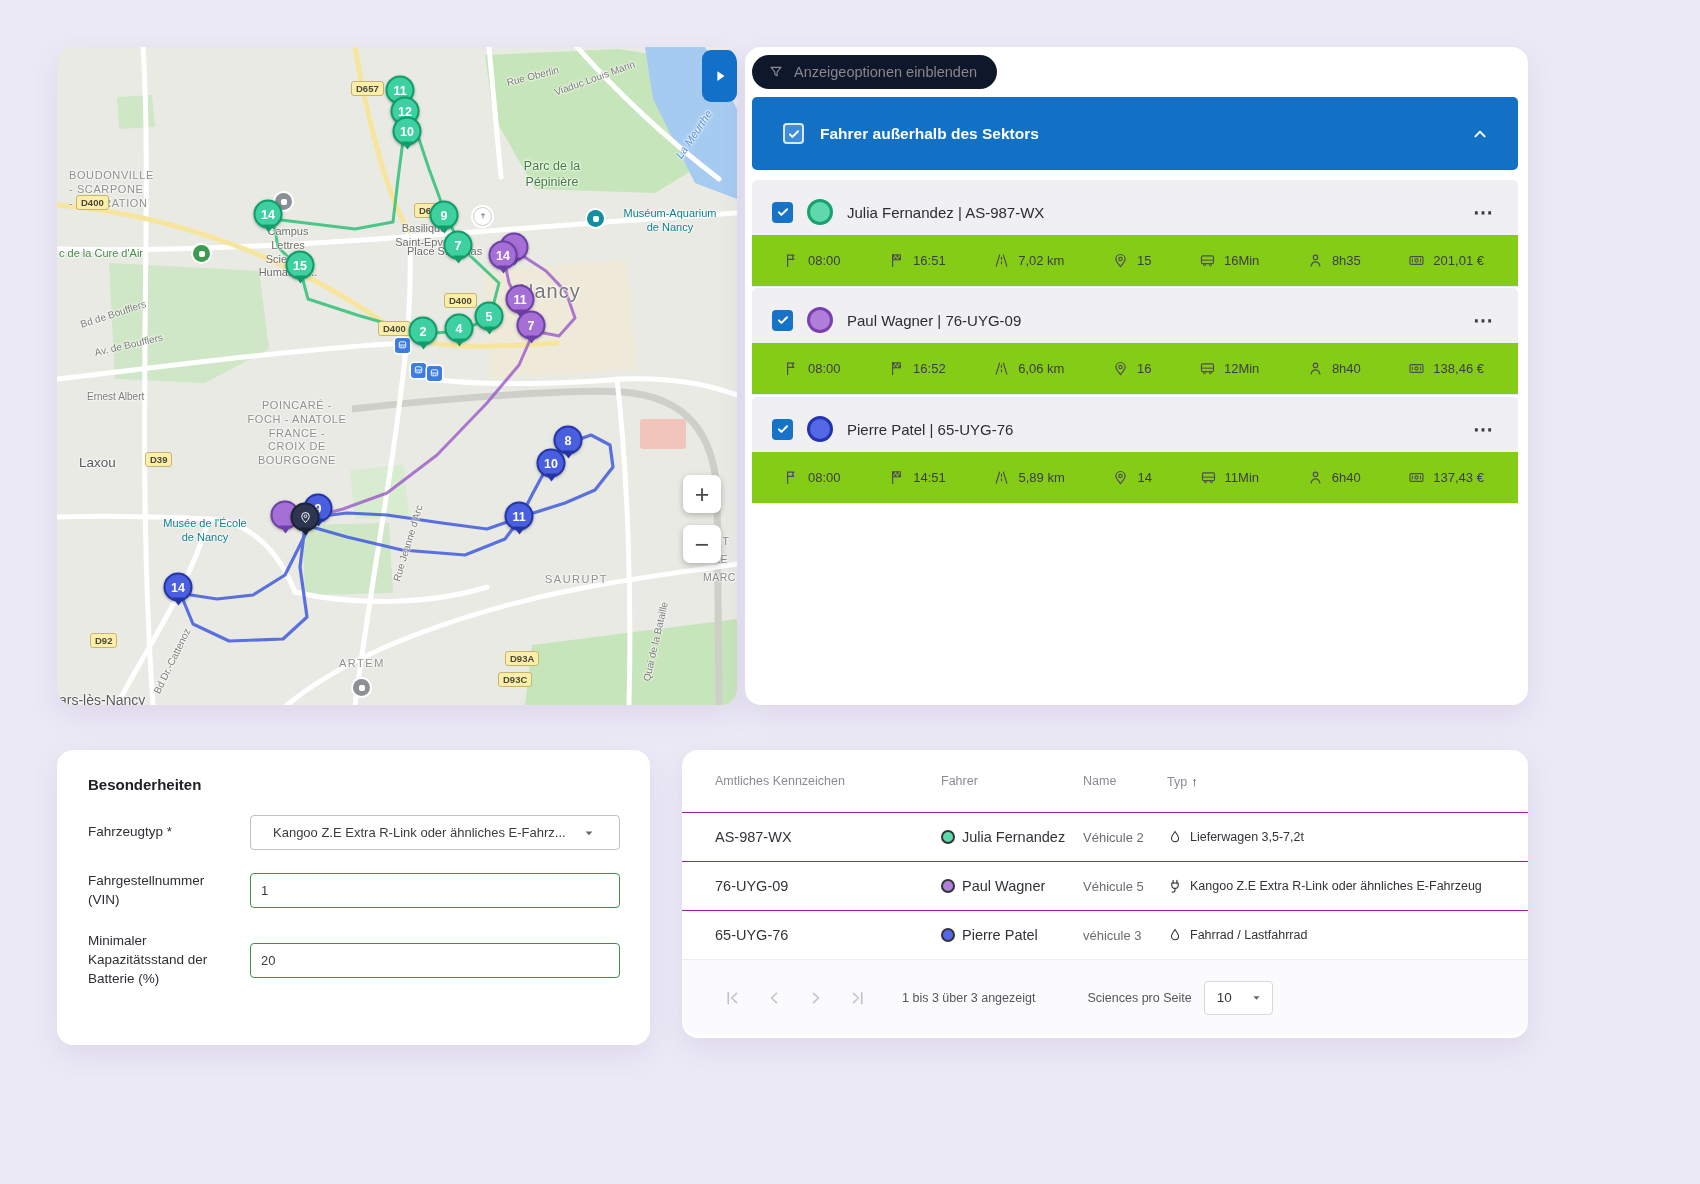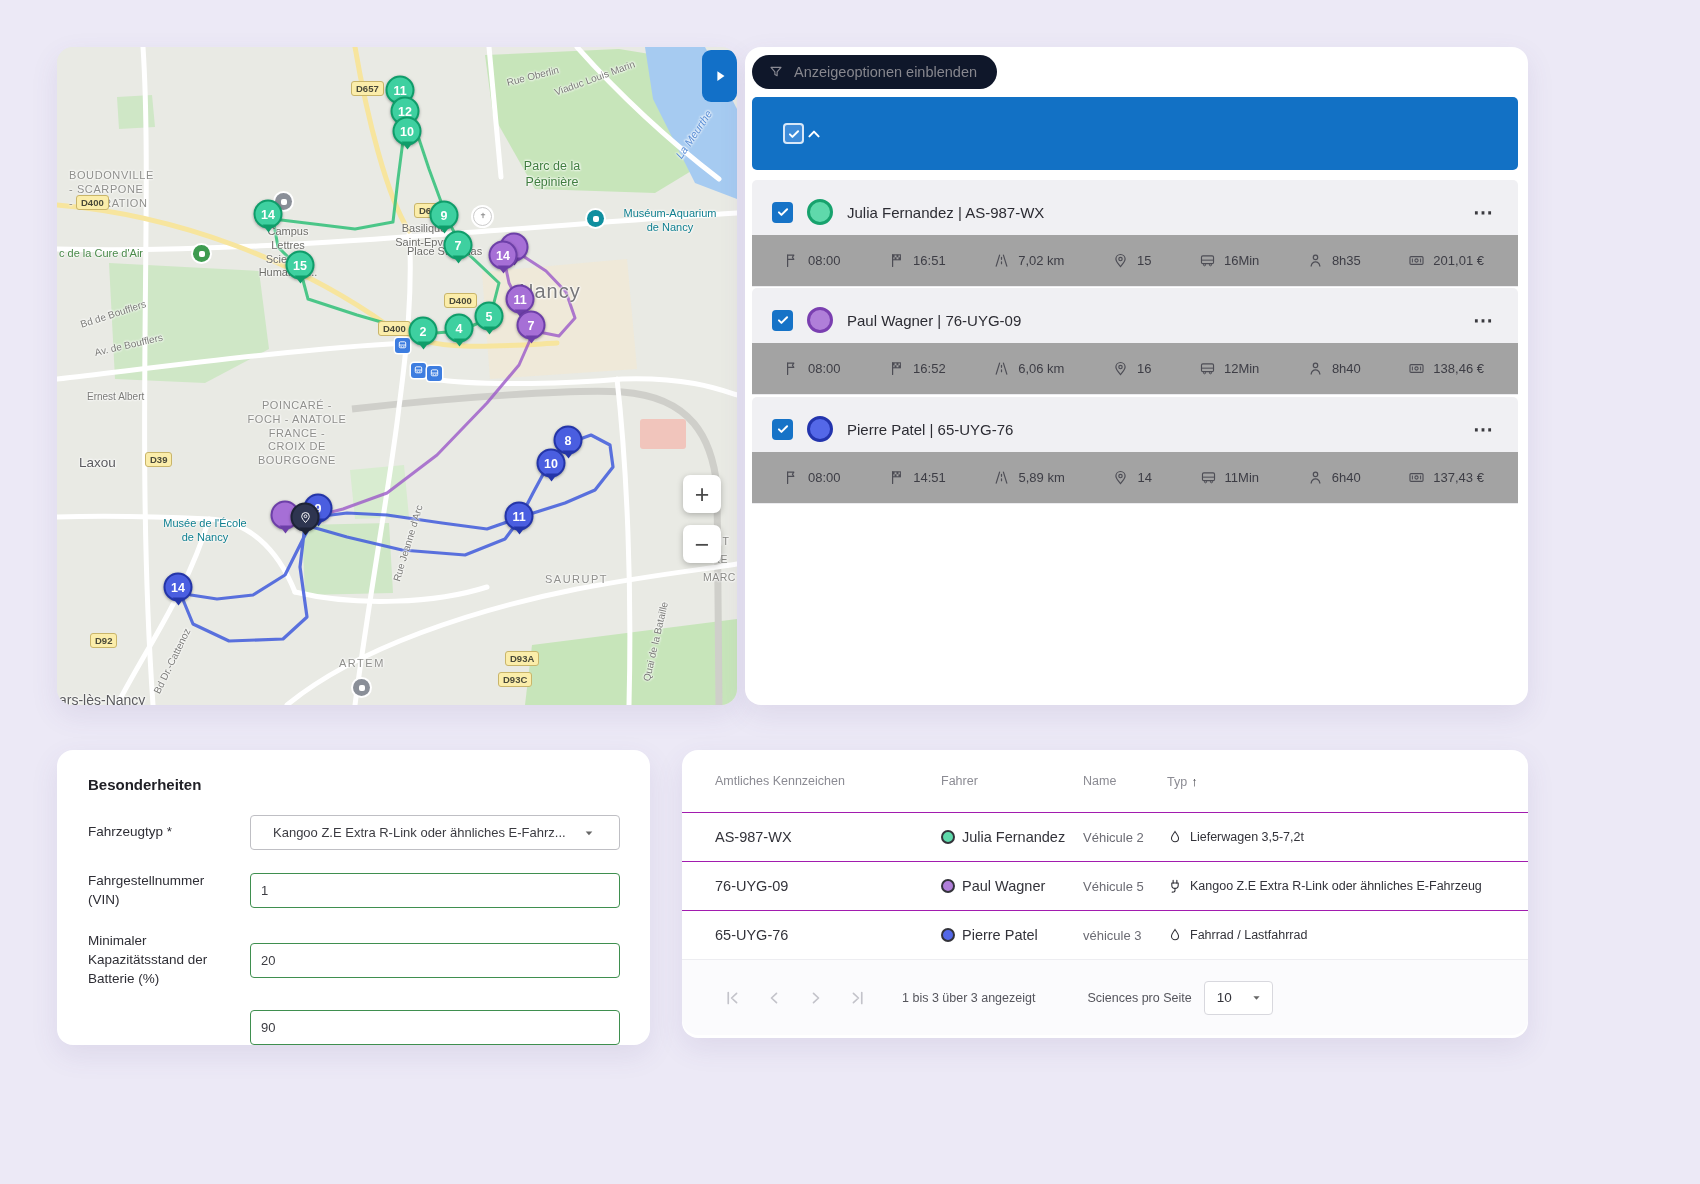--- a/index.html
+++ b/index.html
@@ -57,21 +57,21 @@
   .cbx.header{background:#3f8cd9;box-shadow:inset 0 0 0 2px rgba(255,255,255,.8);}
   .driver{position:absolute;left:7px;width:766px;}
   .driver-head{height:46px;background:#f0f0f3;border-radius:5px 5px 0 0;display:flex;align-items:center;
        padding:9px 24px 0 20px;gap:14px;cursor:pointer;}
   .avatar{width:26px;height:26px;border-radius:50%;border:3px solid;box-sizing:border-box;flex:none;}
   .c-green{background:#5fd9ab;border-color:#17a26d;}
   .c-purple{background:#b07fd9;border-color:#7a3fb0;}
   .c-blue{background:#5468e8;border-color:#2334ad;}
   .driver-name{font-size:15px;color:#2c2c33;flex:1;}
   .dots{font-size:20px;color:#3a3a3f;font-weight:bold;letter-spacing:1px;cursor:pointer;line-height:10px;}
-  .driver-stats{height:51px;background:#a3a3a3;border-bottom:1px solid #ebebee;display:flex;align-items:center;
+  .driver-stats{height:51px;background:#84cc16;border-bottom:1px solid #ebebee;display:flex;align-items:center;
        justify-content:space-between;padding:0 34px 0 31px;}
   .stat{display:flex;align-items:center;gap:8px;color:#3d3d45;font-size:13px;}
   .stat .ic{width:17px;height:17px;color:#4d4d55;}
   
   .left-card{left:57px;top:750px;width:593px;height:295px;}
   .lc-title{margin:26px 0 22px 31px;font-size:15px;font-weight:bold;color:#202026;}
   .field{display:flex;align-items:center;margin:0 30px 22px 31px;}
   .field label{flex:0 0 162px;font-size:13.5px;color:#2e2e35;line-height:1.4;padding-right:12px;box-sizing:border-box;}
   .ctl-select{flex:1;height:35px;border:1px solid #bfbfc4;border-radius:4px;display:flex;align-items:center;
        justify-content:space-between;gap:8px;padding:0 22px;font-size:13px;color:#3c3c42;box-sizing:border-box;cursor:pointer;background:#fff;}
@@ -395,20 +395,21 @@
         </svg>
       <span>Anzeigeoptionen einblenden</span>
     </div>
 
     <div class="sector-header">
       <span class="cbx header">
           <svg class="ic" viewBox="0 0 24 24">
             <use href="#i-check"></use>
           </svg>
         </span>
+      <span class="title">Fahrer außerhalb des Sektors</span>
       <svg class="ic chev" viewBox="0 0 24 24">
           <use href="#i-chevup"></use>
         </svg>
     </div>
 
     <div class="driver" style="top:133px">
       <div class="driver-head">
         <span class="cbx">
             <svg class="ic" viewBox="0 0 24 24">
               <use href="#i-check"></use>
@@ -590,24 +591,20 @@
           </svg>
       </div>
     </div>
     <div class="field">
       <label>Fahrgestellnummer (VIN)</label>
       <input class="in-green" type="text" value="1" style="">
     </div>
     <div class="field">
       <label>Minimaler Kapazitätsstand der Batterie (%)</label>
       <input class="in-green" type="text" value="20" style="">
-    </div>
-    <div class="field">
-      <label></label>
-      <input class="in-green" type="text" value="90" style="">
     </div>
   </div>
 
   <div class="card right-card">
     <div class="vt-head">
       <span>Amtliches Kennzeichen</span>
       <span>Fahrer</span>
       <span>Name</span>
       <span><span>Typ</span><span class="sort">↑</span></span>
     </div>

